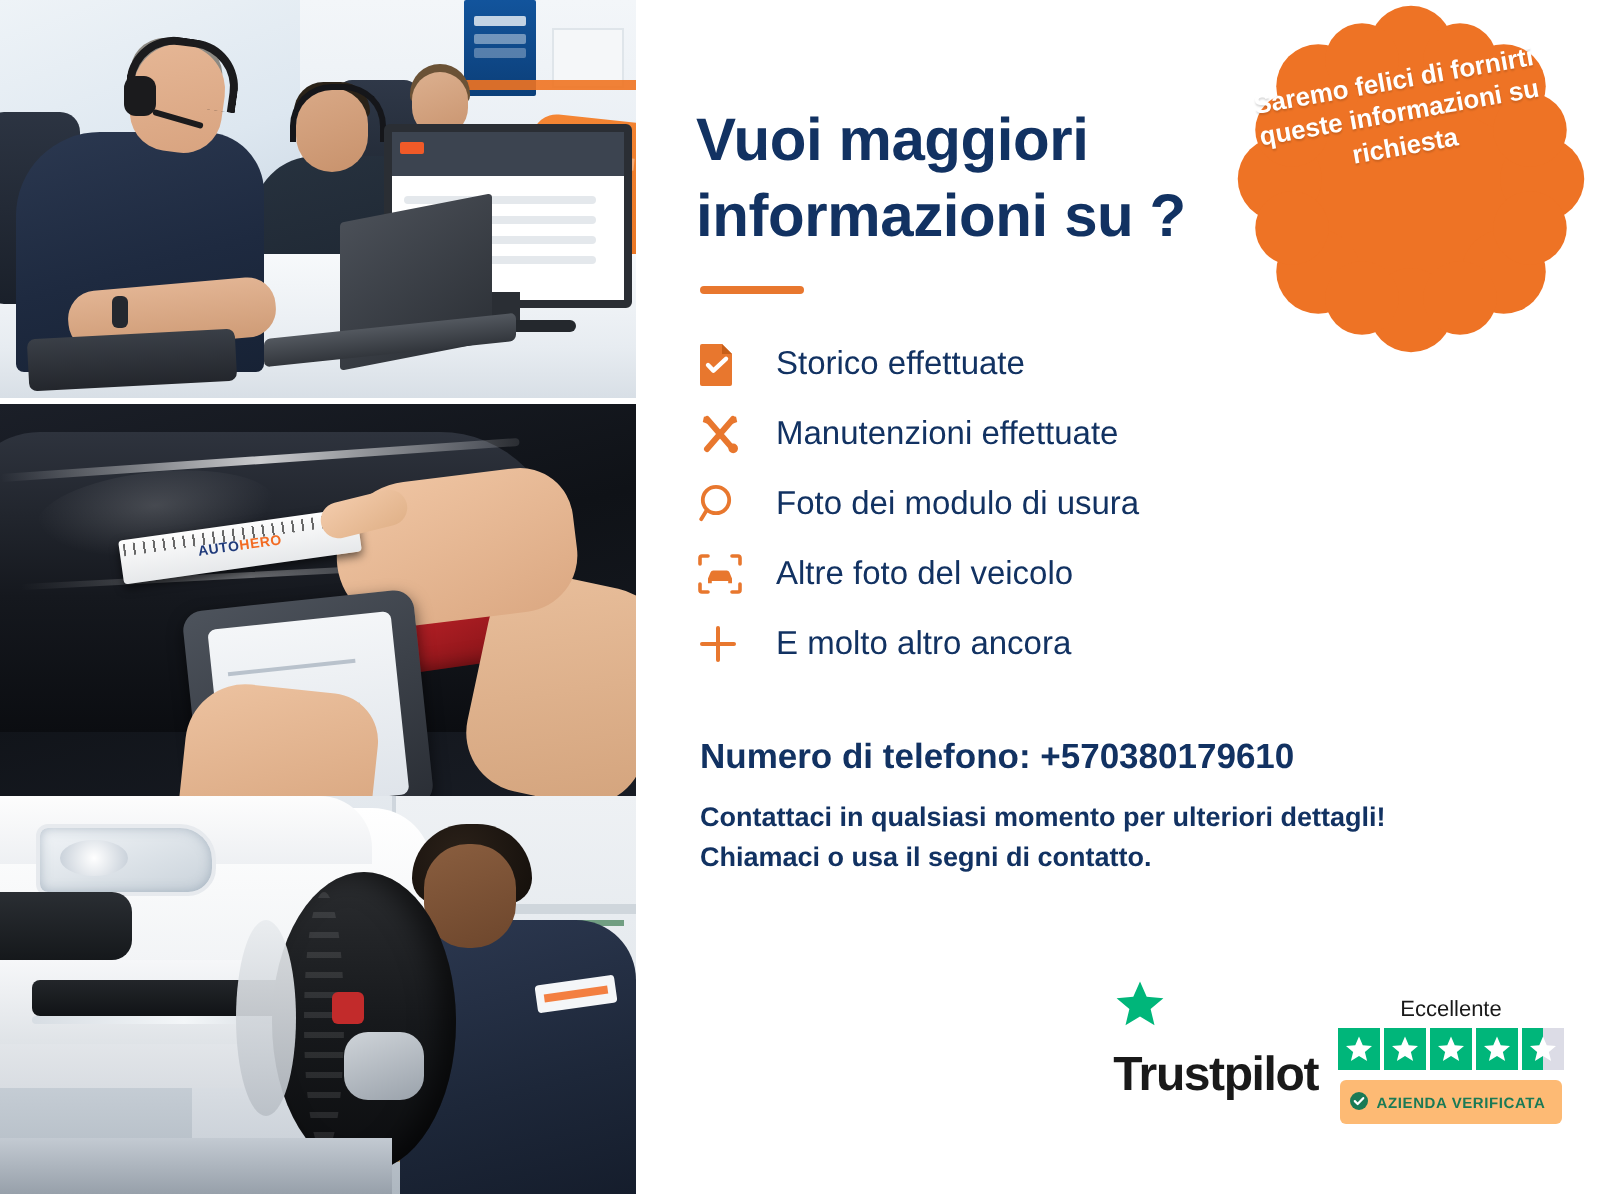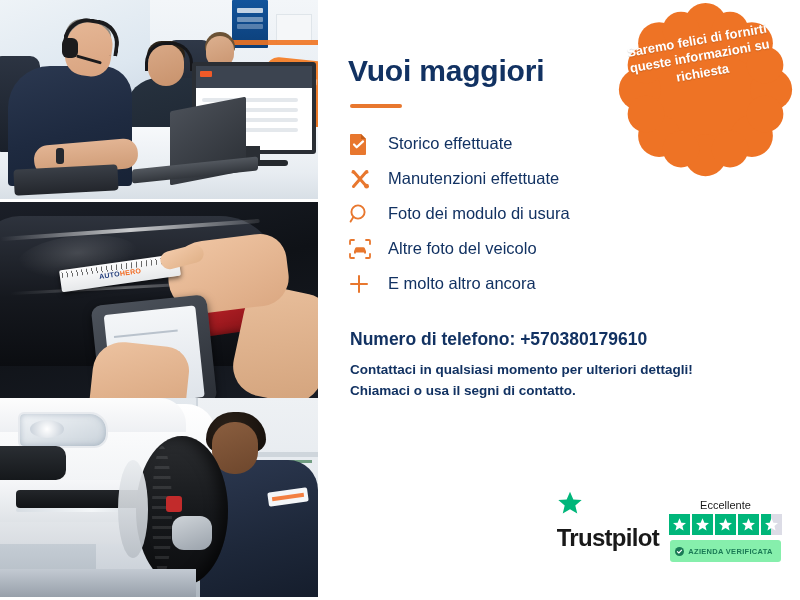--- a/index.html
+++ b/index.html
@@ -518,21 +518,21 @@
     background: #00b67a;
     display: flex;
     align-items: center;
     justify-content: center;
   }
   .tp-star.half {
     background: linear-gradient(90deg, #00b67a 50%, #dcdce6 50%);
   }
   .tp-verified {
     margin-top: 5px;
-    background: #86efac;
+    background: #fdba74;
     border-radius: 3px;
     padding: 2px 8px 2px 5px;
     display: flex;
     align-items: center;
     gap: 4px;
   }
   .tp-verified-text {
     color: #1a7a55;
     font-size: 7.5px;
     font-weight: bold;
@@ -640,20 +640,21 @@
       <div class="p3-tool"></div>
       <div class="p3-glove"></div>
       <div class="p3-lift"></div>
     </div>
   </div>
 
   <div class="content">
 
     <h1 class="headline">
       <span>Vuoi maggiori</span><br>
+      <span>informazioni su ?</span>
     </h1>
 
     <div class="divider"></div>
 
     <ul class="features">
 
       <li class="feature">
         <span class="feature-icon">
           <svg width="20" height="24" viewBox="0 0 20 24">
             <path d="M3 2 h10 l5 5 v15 a1 1 0 0 1 -1 1 H3 a1 1 0 0 1 -1 -1 V3 a1 1 0 0 1 1 -1 z" fill="#e8772e"></path>

